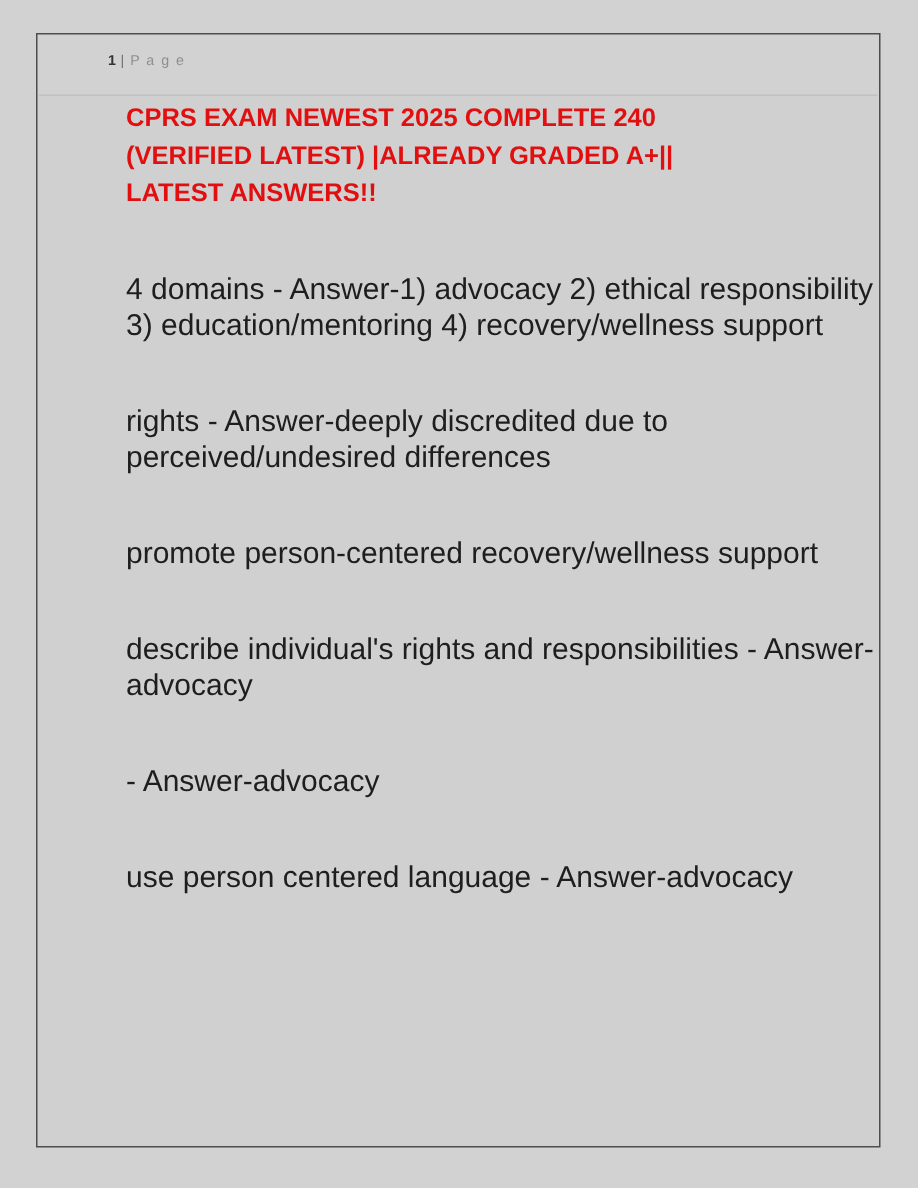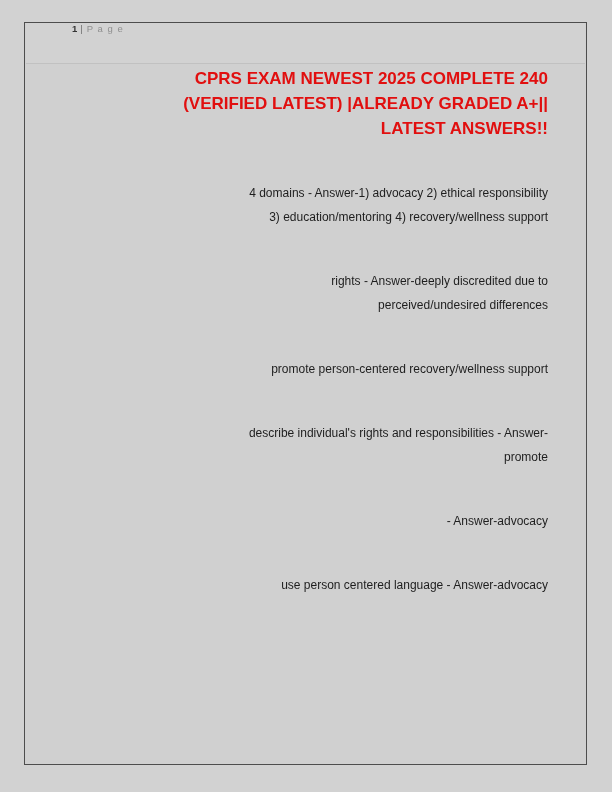--- a/index.html
+++ b/index.html
@@ -21,21 +21,21 @@
     top: 22px;
     width: 563px;
     height: 743px;
     background: var(--page-bg, #d0d0d0);
     border: 1px solid var(--page-border, #4d4d4d);
     box-sizing: border-box;
   }
   .page-header {
     position: absolute;
     left: 47px;
-    top: 0;
+    top: 12px;
     font-size: 9.5px;
     color: var(--header-gray, #8f8f8f);
     letter-spacing: 1px;
     white-space: nowrap;
   }
   .page-header .pagenum {
     font-weight: bold;
     color: #333333;
     letter-spacing: 0;
   }
@@ -54,37 +54,36 @@
   .header-band {
     position: absolute;
     left: 1px;
     right: 1px;
     top: 0;
     height: 40px;
     background: rgba(255,255,255,0.05);
   }
   .content {
     position: absolute;
-    left: 45px;
+    left: 59px;
     top: 0;
     width: 478px;
-    text-align: right;
   }
   .doc-title {
     margin-top: 43px;
     font-size: 17px;
     font-weight: bold;
     color: var(--title-red, #e10f0f);
     line-height: 25px;
   }
   .doc-title .line { white-space: nowrap; }
   .paragraphs { margin-top: 40px; }
   .para {
     margin: 0 0 40px 0;
-    font-size: 12px;
+    font-size: 20px;
     color: var(--body-text, #1e1e1e);
     line-height: 24px;
   }
   .para .line { white-space: nowrap; }
 </style>
 </head>
 <body>
 
 <div class="canvas">
   <div class="page">
@@ -113,21 +112,21 @@
           <div class="line">rights - Answer-deeply discredited due to</div>
           <div class="line">perceived/undesired differences</div>
         </div>
 
         <div class="para">
           <div class="line">promote person-centered recovery/wellness support</div>
         </div>
 
         <div class="para">
           <div class="line">describe individual's rights and responsibilities - Answer-</div>
-          <div class="line">promote</div>
+          <div class="line">advocacy</div>
         </div>
 
         <div class="para">
           <div class="line">- Answer-advocacy</div>
         </div>
 
         <div class="para">
           <div class="line">use person centered language - Answer-advocacy</div>
           <div class="line"></div>
         </div>

